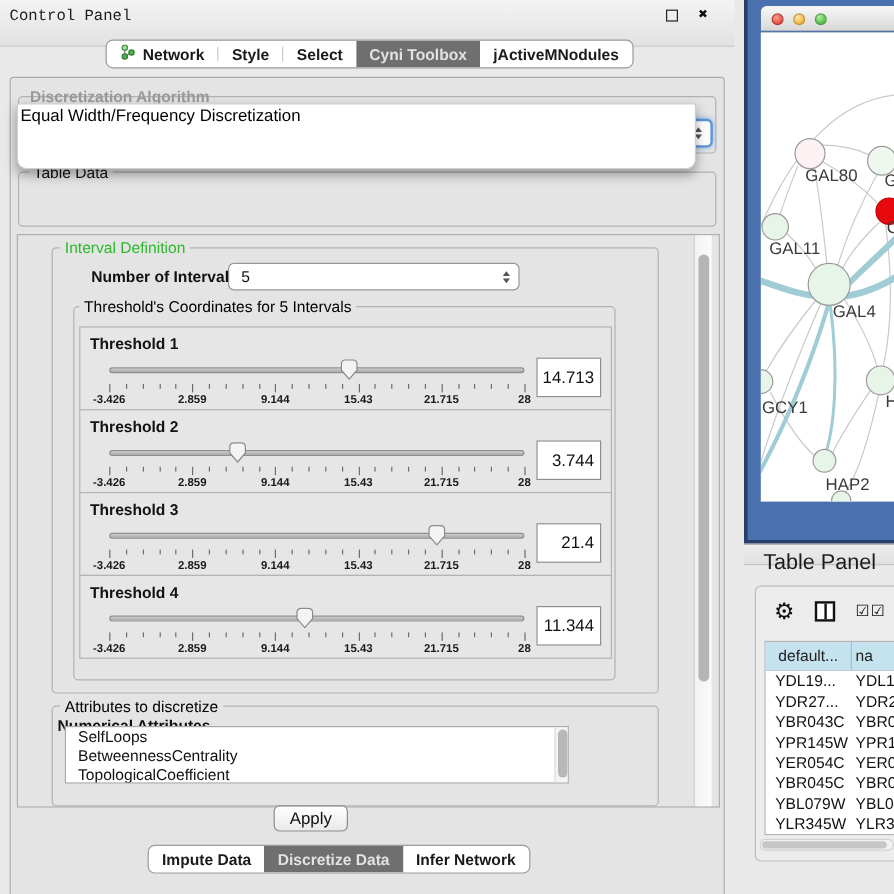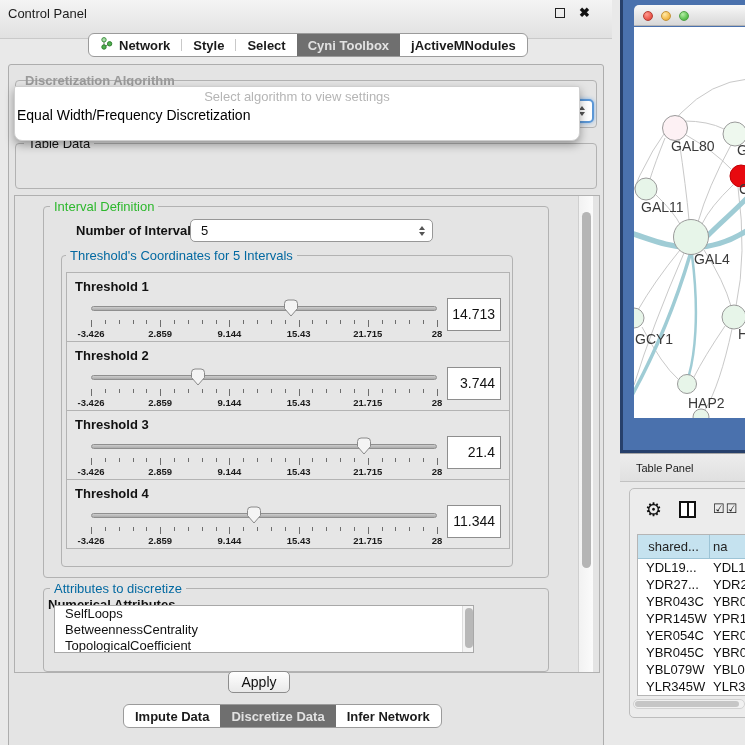--- a/index.html
+++ b/index.html
@@ -1,41 +1,41 @@
 <!DOCTYPE html>
 <html><head>
 <meta charset="utf-8">
 <style>
   * { margin:0; padding:0; box-sizing:border-box; }
   html,body { width:745px; height:745px; overflow:hidden; }
   body { background:#e9e9e9; font-family:"Liberation Sans", sans-serif; position:relative; color:#111; }
 
   
   #control-window { position:absolute; left:0; top:0; width:612px; height:728px; background:#e9e9e9; }
-  .titlebar { position:relative; height:39px; background:linear-gradient(#f4f4f4,#e1e1e1); border-bottom:1px solid #c9c9c9; }
+  .titlebar { position:relative; height:39px; background:linear-gradient(#f4f4f4,#e1e1e1); border-bottom:1px solid #c9c9c9;font-family:Liberation Mono, monospace; }
   .titlebar .wtitle { position:absolute; left:8px; top:6px; font-size:13px; color:#1c1c1c; }
   .float-icon { position:absolute; right:47px; top:8px; width:10px; height:10px; border:1.5px solid #222; background:transparent; }
   .close-icon { position:absolute; right:22px; top:5px; font-size:13px; font-weight:bold; color:#111; }
 
   
   .tabbar { position:absolute; display:flex; background:#fff; border:1px solid #9b9b9b; border-radius:6px; overflow:hidden; font-weight:bold; font-size:13px; align-items:stretch; height:24px; }
   .tab { display:flex; align-items:center; padding:0 11px; color:#1a1a1a; white-space:nowrap; }
   .tab.active { background:#6f6f6f; color:#e2e2e2; }
   .tab-sep { width:1px; background:#c9c9c9; margin:5px 0; }
   #top-tabbar { left:88px; top:33px; }
   #bottom-tabbar { left:123px; top:704px; }
   .net-icon { margin-right:6px; display:inline-block; }
 
   
   #content-panel { position:absolute; left:8px; top:64px; width:596px; height:706px; background:#e4e4e4; border:1px solid #adadad; border-radius:3px; }
 
   .group-box { position:absolute; border:1px solid #b2b2b2; border-radius:4px; }
   .group-legend { position:absolute; top:-8px; background:#e4e4e4; padding:0 4px; font-size:13px; white-space:nowrap; }
   .legend-green { color:#2db82d; }
-  .legend-blue  { color:#0369a1; }
+  .legend-blue  { color:#000000; }
   .legend-black { color:#111; font-weight:normal; }
   .legend-gray  { color:#9a9a9a; }
 
   
   .combo { position:absolute; background:#fff; border:1px solid #979797; border-radius:5px; font-size:13px; display:flex; align-items:center; padding-left:10px; color:#111; }
   .combo-arrows { position:absolute; right:7px; top:50%; transform:translateY(-50%); display:flex; flex-direction:column; gap:2px; }
   .arr-up { width:0; height:0; border-left:3.5px solid transparent; border-right:3.5px solid transparent; border-bottom:4.5px solid #555; }
   .arr-down { width:0; height:0; border-left:3.5px solid transparent; border-right:3.5px solid transparent; border-top:4.5px solid #555; }
 
   
@@ -89,21 +89,21 @@
   #network-frame { position:absolute; left:3px; top:0; right:0; bottom:3px; background:#4a71ad; }
   #net-titlebar { position:absolute; left:11px; top:5px; right:0; height:21px; background:linear-gradient(#f8f8f8,#d8d8d8); border-radius:5px 0 0 0; border-bottom:1px solid #b5b5b5; }
   .tl { position:absolute; top:5.5px; width:10px; height:10px; border-radius:50%; }
   .tl-red { left:9px; background:radial-gradient(circle at 35% 30%, #ff9a8f, #ec5b50 60%, #c93a31); border:0.5px solid #b43c34; }
   .tl-yellow { left:27px; background:radial-gradient(circle at 35% 30%, #ffe9a8, #f5bd4f 60%, #d69a2d); border:0.5px solid #c49338; }
   .tl-green { left:45px; background:radial-gradient(circle at 35% 30%, #b5eda6, #61c555 60%, #3f9e37); border:0.5px solid #51a147; }
   #net-canvas { position:absolute; left:11px; top:27px; right:0; height:391px; background:#fff; overflow:hidden; }
   #net-canvas svg { display:block; }
 
   
-  #table-panel-title { position:absolute; left:620px; top:453px; width:125px; height:29px; background:linear-gradient(#ededed,#e0e0e0); border-top:1px solid #a5a5a5; border-bottom:1px solid #c2c2c2; font-size:11px; line-height:28px; padding-left:16px; color:#1c1c1c; }
+  #table-panel-title { position:absolute; left:620px; top:453px; width:125px; height:18px; background:linear-gradient(#ededed,#e0e0e0); border-top:1px solid #a5a5a5; border-bottom:1px solid #c2c2c2; font-size:18px; line-height:28px; padding-left:16px; color:#1c1c1c; }
   #table-panel { position:absolute; left:629px; top:488px; width:130px; height:230px; background:#ececec; border:1px solid #bdbdbd; border-radius:5px; }
   .tp-toolbar { position:absolute; left:0; top:0; height:44px; width:100%; }
   .gear-icon { position:absolute; left:15px; top:9px; font-size:19px; color:#111; }
   .cols-icon { position:absolute; left:49px; top:12px; width:17px; height:17px; border:2px solid #111; background:#fff; }
   .cols-icon::after { content:""; position:absolute; left:5.5px; top:0; width:2px; height:13px; background:#111; }
   .checks-icon { position:absolute; left:83px; top:12px; font-size:13px; letter-spacing:1px; color:#111; }
   .tp-table { position:absolute; left:7px; top:45px; width:116px; height:162px; background:#fff; border:1px solid #b5b5b5; overflow:hidden; }
   .tp-head { display:flex; height:24px; border-bottom:1px solid #9dc4d6; }
   .tp-hcell { background:#c5e2ef; font-size:13px; color:#222; line-height:23px; }
   .tp-hcell.c1 { width:72px; text-align:center; border-right:1px solid #9dc4d6; }
@@ -158,21 +158,20 @@
     <span id="algo-label" class="legend-gray">Discretization Algorithm</span>
     <div class="group-box" id="algo-group"></div>
     <div class="combo" id="algo-combo">
       <span class="combo-arrows">
           <span class="arr-up"></span>
           <span class="arr-down"></span>
         </span>
     </div>
 
     <div id="algo-popup">
-      <div class="popup-placeholder">Select algorithm to view settings</div>
       <div class="popup-item">Equal Width/Frequency Discretization</div>
     </div>
 
     <div class="group-box" id="tabledata-group">
       <span class="group-legend legend-black" style="left:8px">Table Data</span>
     </div>
 
     <div id="main-panel">
 
       <div class="group-box" id="interval-group">
@@ -479,21 +478,21 @@
 <div id="table-panel-title">Table Panel</div>
 
 <div id="table-panel">
   <div class="tp-toolbar">
     <span class="gear-icon">⚙</span>
     <span class="cols-icon"></span>
     <span class="checks-icon">☑☑</span>
   </div>
   <div class="tp-table">
     <div class="tp-head">
-      <div class="tp-hcell c1">shared...</div>
+      <div class="tp-hcell c1">default...</div>
       <div class="tp-hcell c2">na</div>
     </div>
     <div id="tp-body">
         <div class="tp-row">
           <div class="tp-cell c1">YDL19...</div>
           <div class="tp-cell c2">YDL1</div>
         </div>
         <div class="tp-row">
           <div class="tp-cell c1">YDR27...</div>
           <div class="tp-cell c2">YDR2</div>

